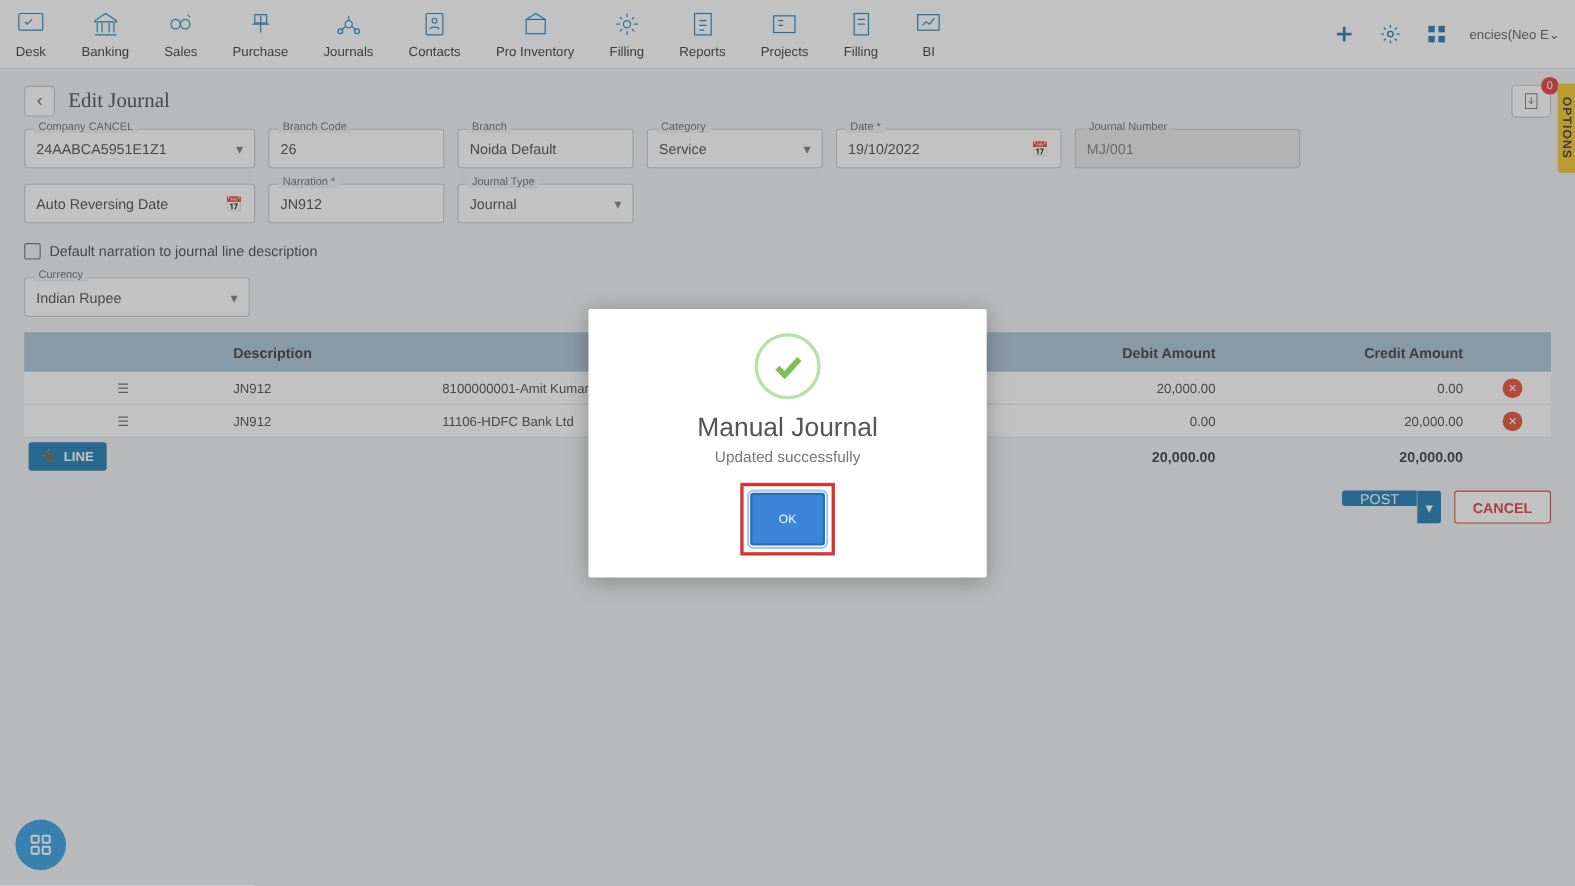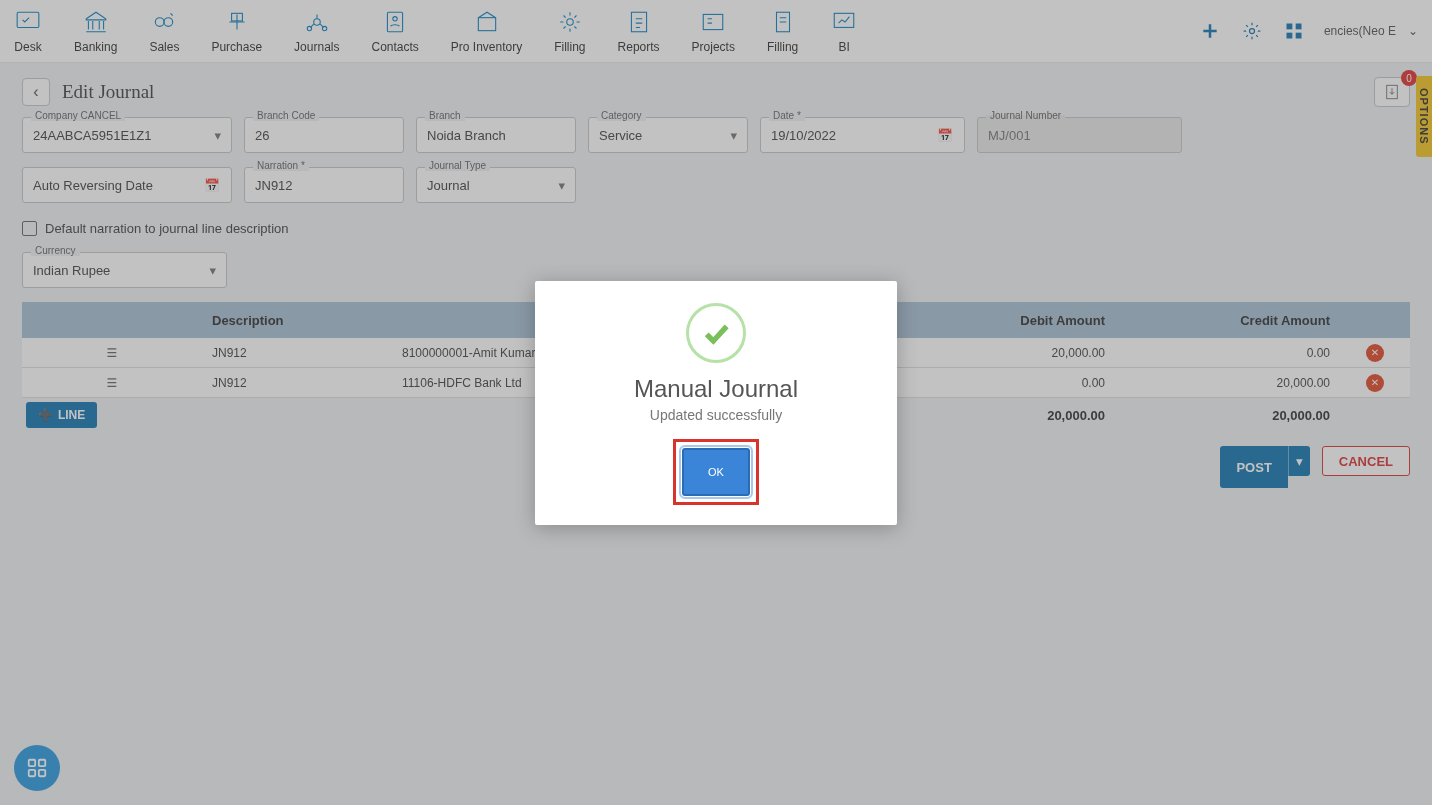--- a/index.html
+++ b/index.html
@@ -4,21 +4,21 @@
 <style>
 *{box-sizing:border-box;margin:0;padding:0;font-family:Arial,Helvetica,sans-serif}
 body{background:#eef2f5;width:1432px;height:805px;position:relative;overflow:hidden}
 .topnav{background:#fff;height:63px;display:flex;align-items:center;padding:0 14px;border-bottom:1px solid #e3e6ea}
 .nav-item{display:flex;flex-direction:column;align-items:center;margin-right:32px;cursor:pointer;color:#333;font-size:12px}
 .nav-item .ic{width:28px;height:28px;margin-bottom:4px;display:flex;align-items:center;justify-content:center}
 .nav-item .ic svg{stroke:#0f82c1;fill:none}
 .nav-spacer{flex:1}
 .nav-right{display:flex;align-items:center;gap:18px}
 .nav-right .ricon{width:24px;height:24px;display:flex;align-items:center;justify-content:center;cursor:pointer}
-.user-box{font-size:12px;color:#555;display:flex;align-items:flex-end;gap:12px}
+.user-box{font-size:12px;color:#555;display:flex;align-items:flex-end;gap:0}
 .page-header{display:flex;align-items:center;padding:14px 22px 10px;gap:12px}
 .back-btn{width:28px;height:28px;border:1px solid #c6c6c6;border-radius:4px;background:#fff;display:flex;align-items:center;justify-content:center;cursor:pointer;color:#555}
 .page-title{font-size:19px;color:#444;font-family:"Times New Roman",serif}
 .badge-wrap{margin-left:auto;display:flex;align-items:center;position:relative}
 .notif-btn{width:36px;height:30px;border:1px solid #c6c6c6;border-radius:4px;background:#fff;display:flex;align-items:center;justify-content:center;position:relative;cursor:pointer}
 .notif-badge{position:absolute;top:-8px;right:-8px;background:#e03333;color:#fff;font-size:10px;width:16px;height:16px;border-radius:50%;display:flex;align-items:center;justify-content:center}
 .form-rows{padding:0 22px}
 .row{display:flex;gap:12px;margin-bottom:14px}
 .fld{position:relative;border:1px solid #c6c6c6;border-radius:3px;background:#fff;height:36px;display:flex;align-items:center;padding:0 10px;color:#444;font-size:13px}
 .fld.dis{background:#e9e9e9;color:#777}
@@ -42,21 +42,21 @@
 .col-x{width:70px;text-align:center}
 .trow{display:flex;background:#fff;border-bottom:1px solid #ddd;height:30px;align-items:center;font-size:12px;color:#444}
 .hamb{color:#666;cursor:grab}
 .xdel{width:18px;height:18px;background:#e04a2b;border-radius:50%;color:#fff;display:inline-flex;align-items:center;justify-content:center;font-size:10px;cursor:pointer}
 .ftrow{display:flex;background:#eef2f5;height:34px;align-items:center;font-size:13px}
 .line-btn{background:#1576b1;color:#fff;border:none;height:26px;padding:0 12px;border-radius:3px;font-size:12px;font-weight:bold;cursor:pointer;display:flex;align-items:center;gap:5px;margin-left:4px}
 .totals{margin-left:auto;display:flex;font-weight:bold;color:#333}
 .tot{width:225px;text-align:right;padding-right:10px}
 .tot-sp{width:70px}
 .action-row{display:flex;justify-content:flex-end;gap:0;padding:14px 22px}
-.btn-post{background:#1576b1;color:#fff;border:none;height:42px;padding:0 16px;font-size:13px;font-weight:bold;border-radius:3px 0 0 3px;cursor:pointer}
+.btn-post{background:#1576b1;color:#fff;border:none;height:14px;padding:0 16px;font-size:13px;font-weight:normal;border-radius:3px 0 0 3px;cursor:pointer}
 .btn-post-drop{background:#1576b1;color:#fff;border:none;border-left:1px solid rgba(255,255,255,.4);height:30px;width:22px;border-radius:0 3px 3px 0;cursor:pointer}
 .btn-cancel{background:#fff;color:#d33;border:1px solid #d33;height:30px;padding:0 16px;font-size:13px;font-weight:bold;border-radius:3px;margin-left:12px;cursor:pointer}
 .options-tab{position:absolute;right:0;top:76px;background:#f4c522;color:#333;writing-mode:vertical-rl;text-orientation:mixed;padding:12px 2px;font-size:11px;font-weight:bold;border-radius:3px 0 0 3px;letter-spacing:1px;cursor:pointer}
 .fab{position:absolute;left:14px;bottom:14px;width:46px;height:46px;background:#2b9adf;border-radius:50%;display:flex;align-items:center;justify-content:center;color:#fff;cursor:pointer}
 .overlay{position:absolute;inset:0;background:rgba(80,80,80,.35);display:flex;align-items:center;justify-content:center}
 .modal{background:#fff;width:362px;padding:22px 20px 20px;border-radius:2px;text-align:center;box-shadow:0 3px 20px rgba(0,0,0,.25)}
 .modal .chk-circle{width:60px;height:60px;border:3px solid #b6e1a7;border-radius:50%;margin:0 auto 12px;display:flex;align-items:center;justify-content:center}
 .modal .chk-circle svg{stroke:#7abf5a;stroke-width:4;fill:none}
 .modal-title{font-size:24px;color:#555;margin-bottom:4px}
 .modal-sub{font-size:14px;color:#777;margin-bottom:16px}
@@ -228,21 +228,21 @@
         <span class="lbl">Company CANCEL</span>
         <span>24AABCA5951E1Z1</span>
         <span class="drop">▾</span>
       </div>
     <div class="fld w200">
         <span class="lbl">Branch Code</span>
         <span>26</span>
       </div>
     <div class="fld w200">
         <span class="lbl">Branch</span>
-        <span>Noida Branch</span>
+        <span>Noida Default</span>
       </div>
     <div class="fld w200">
         <span class="lbl">Category</span>
         <span>Service</span>
         <span class="drop">▾</span>
       </div>
     <div class="fld w205">
         <span class="lbl">Date *</span>
         <span>19/10/2022</span>
         <span class="cal">📅</span>

